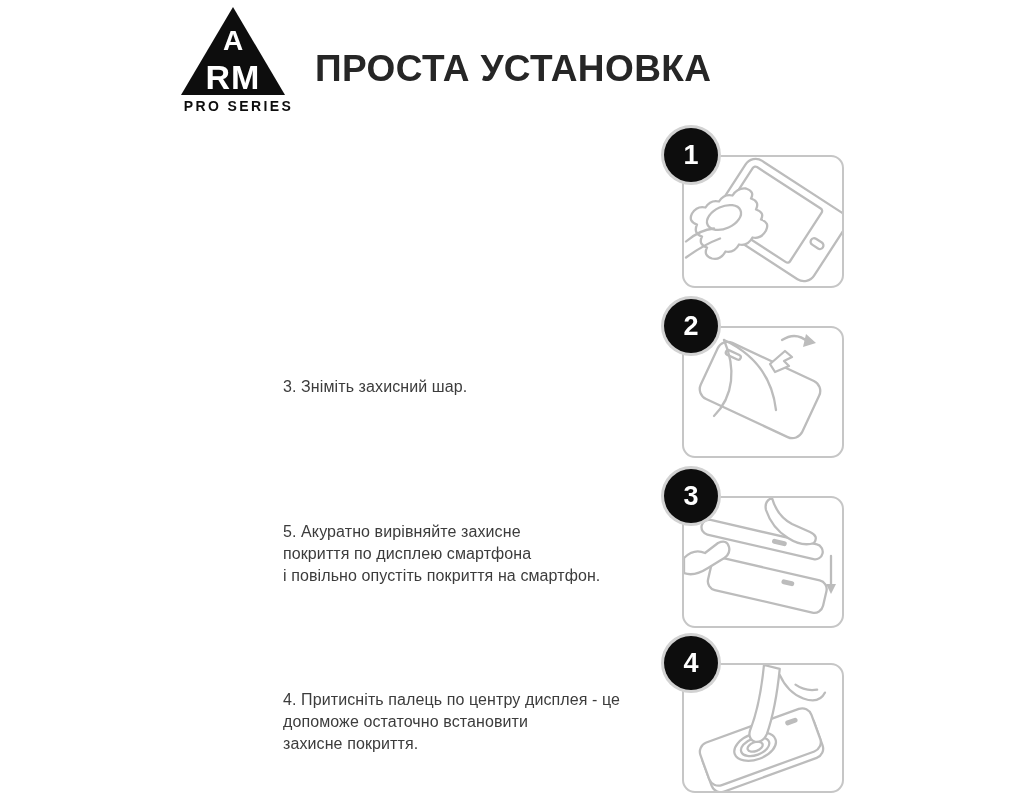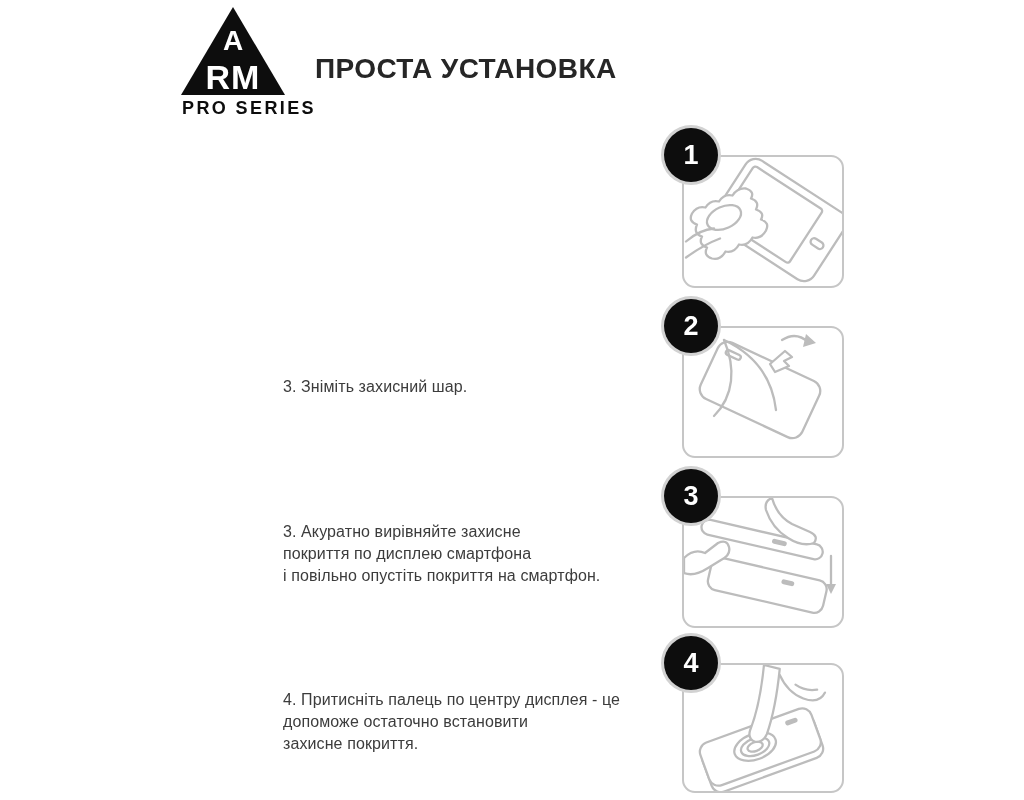--- a/index.html
+++ b/index.html
@@ -9,24 +9,24 @@
     --line-gray:#bcbcbc;
     --border-gray:#c6c6c6;
   }
   html,body{margin:0;padding:0;background:#ffffff;}
   body{font-family:"Liberation Sans", sans-serif;}
   .page{position:relative;width:1024px;height:800px;background:#fff;overflow:hidden;}
 
   
   .logo{position:absolute;left:171px;top:6px;width:124px;text-align:center;}
   .logo svg{display:block;}
-  .logo-sub{margin-top:2px;font-size:18px;font-weight:bold;letter-spacing:2.4px;color:var(--ink);white-space:nowrap;margin-left:11px;}
+  .logo-sub{margin-top:2px;font-size:14px;font-weight:bold;letter-spacing:2.4px;color:var(--ink);white-space:nowrap;margin-left:11px;}
 
   
-  .title{position:absolute;left:315px;top:53px;margin:0;font-size:28px;line-height:32px;
+  .title{position:absolute;left:315px;top:53px;margin:0;font-size:37px;line-height:32px;
          font-weight:bold;letter-spacing:0.4px;color:var(--title);white-space:nowrap;}
 
   
   .step-text{position:absolute;left:283px;width:410px;font-size:16px;line-height:22px;
              color:var(--body-text);white-space:pre-line;letter-spacing:0.1px;}
   .t1{top:182px;} .t2{top:376px;} .t3{top:521px;} .t4{top:689px;}
 
   
   .illu-box{position:absolute;left:682px;width:162px;border:2px solid var(--border-gray);
             border-radius:13px;background:#fff;box-sizing:border-box;}
@@ -91,21 +91,21 @@
         </g>
         <path d="M40,12 C52,40 50,68 30,88"></path>
         <path d="M40,12 C70,26 88,48 92,82"></path>
         <path class="fw" d="M86,36 l15,-13 l7,6 l-8,4 l5,5 l-14,6 Z"></path>
         <path d="M98,12 q14,-9 26,2"></path>
         <path class="fg" d="M122,6 l10,9 l-13,4 Z"></path>
       </g>
     </svg>
   </div>
 
-  <div class="step-text t3">3. Акуратно вирівняйте захисне
+  <div class="step-text t3">5. Акуратно вирівняйте захисне
 покриття по дисплею смартфона
 і повільно опустіть покриття на смартфон.</div>
   <div class="step-num n3">3</div>
   <div class="illu-box b3">
     <svg viewBox="0 0 158 128">
       <g class="ln">
         <g transform="rotate(13 78 42)">
           <rect x="16" y="34" width="124" height="15" rx="7.5"></rect>
           <rect class="fg" x="88" y="38" width="15" height="5" rx="2.5"></rect>
         </g>

